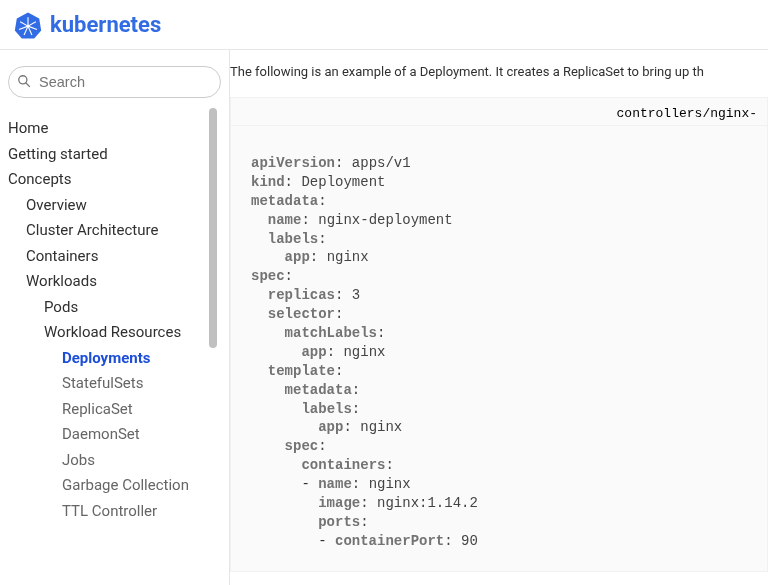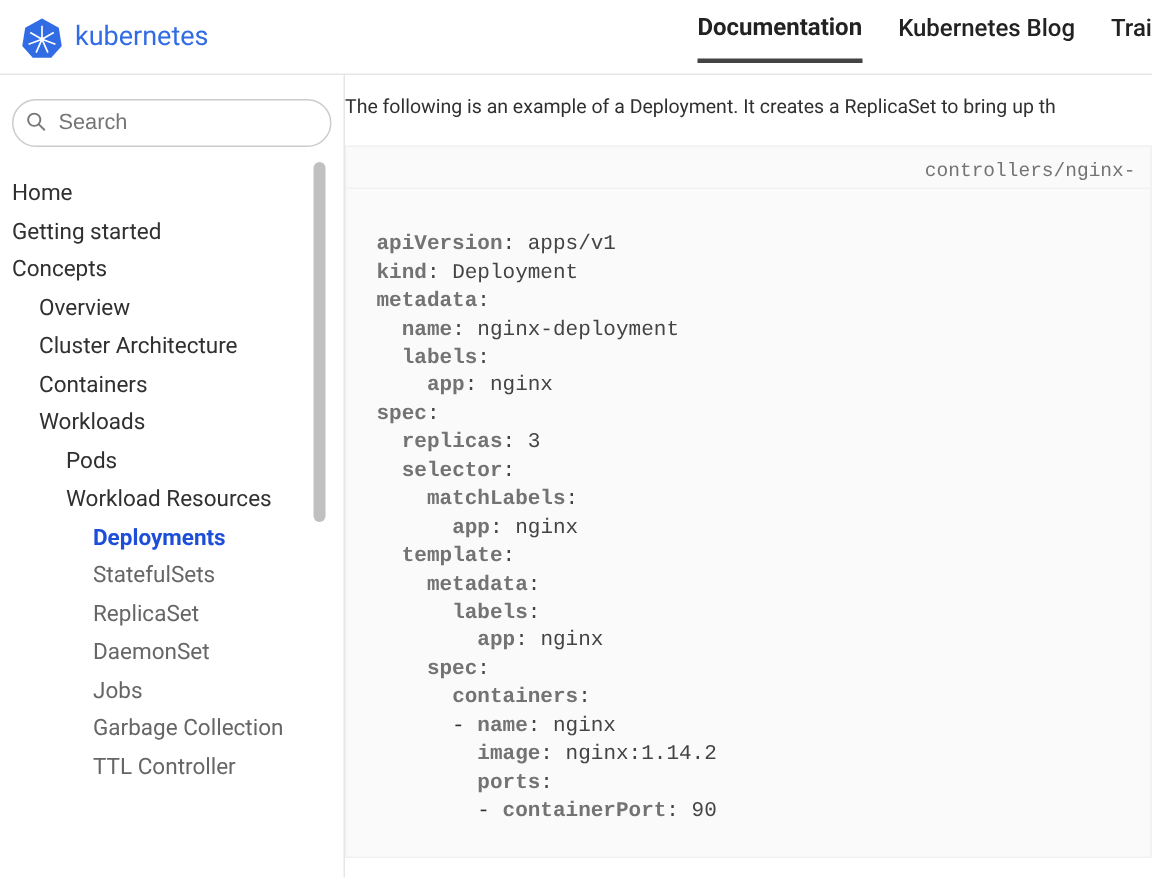--- a/index.html
+++ b/index.html
@@ -1,20 +1,20 @@
 <!DOCTYPE html>
 <html><head>
 <meta charset="utf-8">
 <style>
 * { margin: 0; padding: 0; box-sizing: border-box; }
 body { font-family: -apple-system, BlinkMacSystemFont, "Segoe UI", Roboto, sans-serif; color: #303030; overflow: hidden; width: 768px; height: 585px; }
 .header { display: flex; align-items: center; justify-content: space-between; padding: 8px 0 8px 14px; border-bottom: 1px solid #e6e6e6; height: 50px; }
 .brand { display: flex; align-items: center; gap: 8px; }
 .logo { width: 28px; height: 28px; }
-.brand-name { color: #326ce5; font-weight: 400; font-size: 18px; }
+.brand-name { color: #326ce5; font-weight: 700; font-size: 22px; }
 .topnav { display: flex; gap: 24px; align-items: center; margin-right: 0; }
 .topnav a { color: #222; text-decoration: none; font-size: 16px; font-weight: 500; padding-bottom: 12px; }
 .topnav a.active { border-bottom: 3px solid #444; font-weight: 700; }
 .layout { display: flex; height: calc(585px - 50px); }
 .sidebar { width: 230px; border-right: 1px solid #e6e6e6; padding: 16px 6px 0 6px; overflow: hidden; position: relative; }
 .search-wrap { position: relative; margin-bottom: 18px; padding: 0 2px; }
 .search-input { width: 100%; padding: 7px 12px 7px 30px; border: 1px solid #ccc; border-radius: 18px; font-size: 14.5px; color: #555; }
 .search-icon { position: absolute; left: 11px; top: 8px; width: 14px; height: 14px; }
 .nav-tree { font-size: 15px; line-height: 1.7; list-style: none; }
 .nav-tree li { cursor: pointer; }
@@ -22,21 +22,21 @@
 .nav-tree .lvl1 { padding-left: 20px; }
 .nav-tree .lvl2 { padding-left: 38px; }
 .nav-tree .lvl3 { padding-left: 56px; color: #666; }
 .nav-tree .active { font-weight: 700; color: #1d4ed8; }
 .scrollbar-track { position: absolute; right: 12px; top: 58px; bottom: 0; width: 8px; }
 .scrollbar-thumb { position: absolute; top: 0; width: 8px; height: 240px; background: #c0c0c0; border-radius: 4px; }
 .main { flex: 1; padding: 14px 0 0 0; overflow: hidden; }
 .intro { font-size: 13px; padding: 0 0 18px 0; white-space: nowrap; }
 .code-card { border: 1px solid #f1f1f1; background: #fafafa; margin-left: 0; }
 .code-header { text-align: right; padding: 4px 10px; border-bottom: 1px solid #f1f1f1; }
-.code-header a { color: #737373; font-family: "SFMono-Regular", Consolas, "Liberation Mono", monospace; font-size: 13px; text-decoration: none; }
+.code-header a { color: #000000; font-family: "SFMono-Regular", Consolas, "Liberation Mono", monospace; font-size: 13px; text-decoration: none; }
 .code-body { padding: 28px 20px 20px 20px; font-family: "SFMono-Regular", Consolas, "Liberation Mono", monospace; font-size: 14px; line-height: 1.35; white-space: pre; overflow: hidden; }
 .k { color: #737373; font-weight: 700; }
 .v, .n { color: #444; }
 .p { color: #444; }
 </style>
 </head>
 <body>
 
 <header class="header">
   <div class="brand">
@@ -48,25 +48,20 @@
           <line x1="50" y1="54" x2="78" y2="38"></line>
         <line x1="50" y1="54" x2="82" y2="66"></line>
           <line x1="50" y1="54" x2="64" y2="86"></line>
         <line x1="50" y1="54" x2="36" y2="86"></line>
           <line x1="50" y1="54" x2="18" y2="66"></line>
         <line x1="50" y1="54" x2="22" y2="38"></line>
       </g>
     </svg>
     <span class="brand-name">kubernetes</span>
   </div>
-  <nav class="topnav" id="topnav">
-      <a href="#" class="active">Documentation</a>
-      <a href="#">Kubernetes Blog</a>
-      <a href="#">Trai</a>
-    </nav>
 </header>
 
 <div class="layout">
   <aside class="sidebar">
     <div class="search-wrap">
       <svg class="search-icon" viewBox="0 0 24 24">
         <circle cx="10" cy="10" r="7" stroke="#777" stroke-width="2.2" fill="none"></circle>
         <line x1="15" y1="15" x2="22" y2="22" stroke="#777" stroke-width="2.2"></line>
       </svg>
       <input class="search-input" placeholder="Search" style="">

